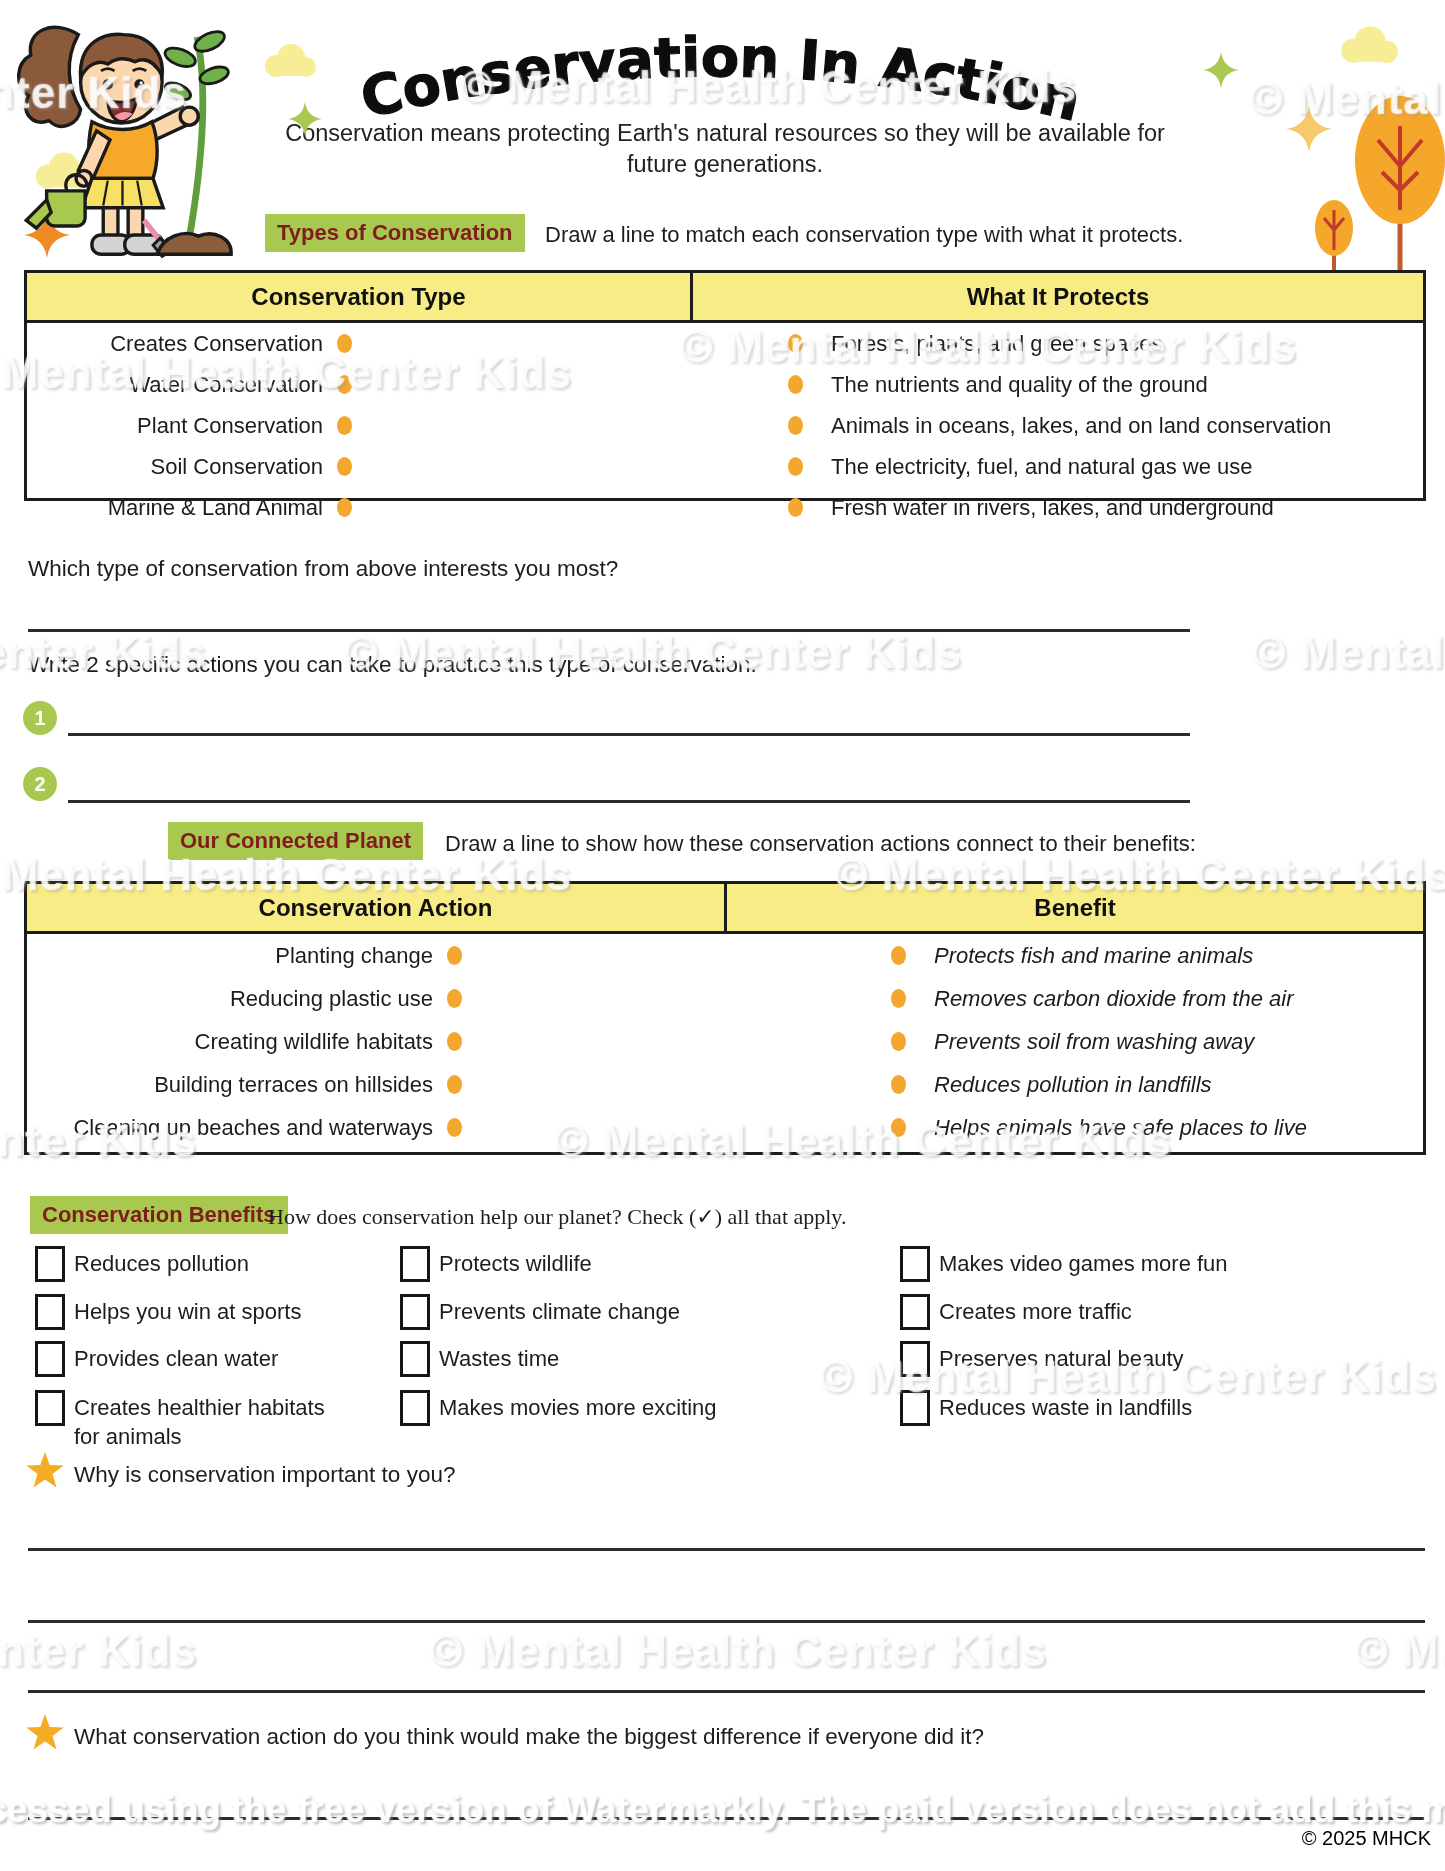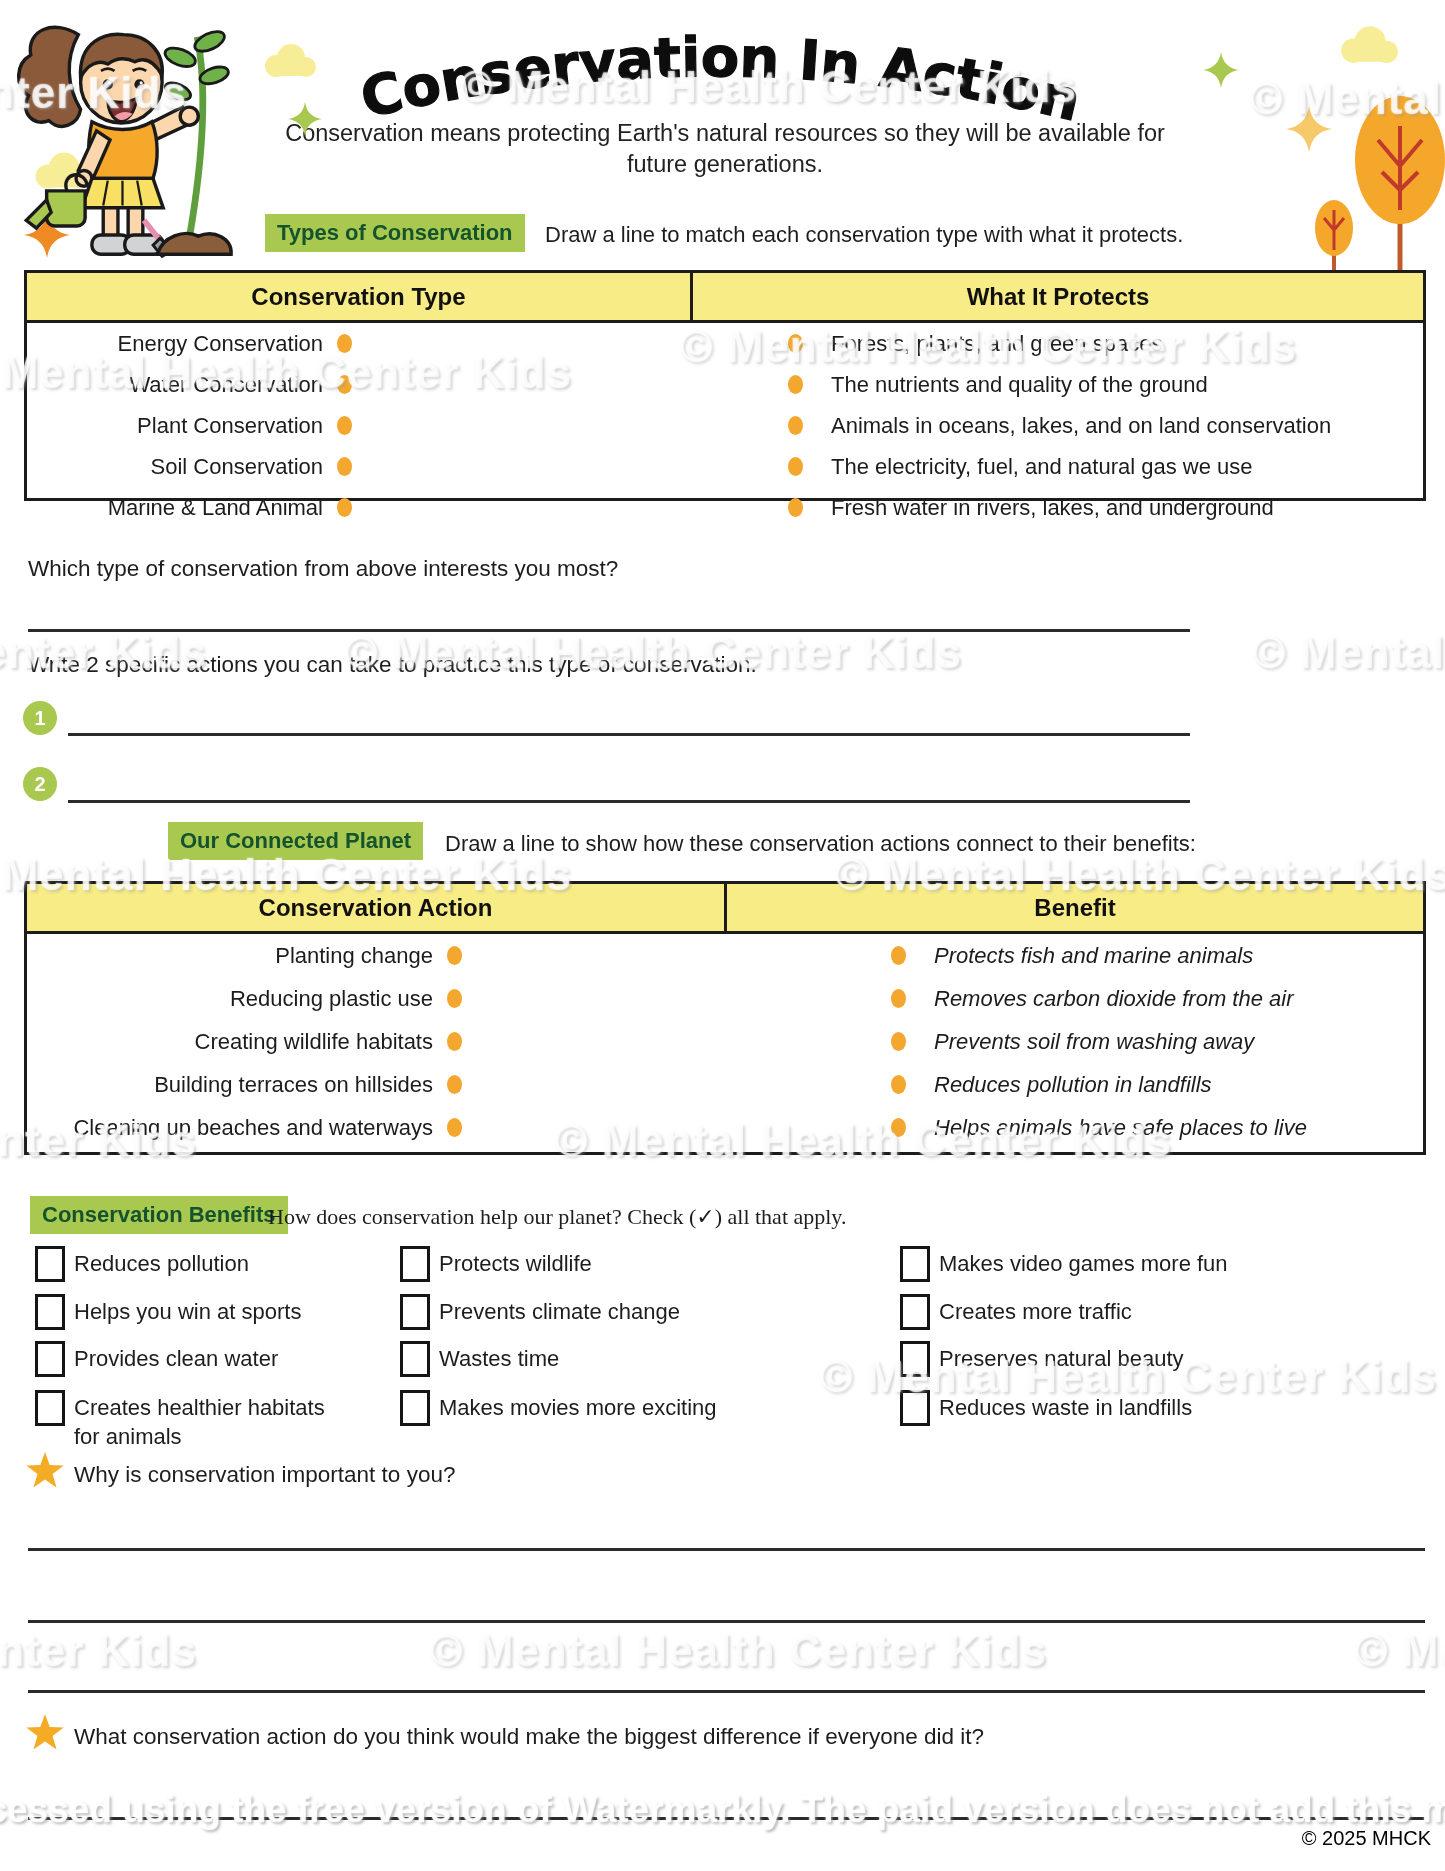--- a/index.html
+++ b/index.html
@@ -28,21 +28,21 @@
 
   
   .title-svg{position:absolute;left:352px;top:18px;width:748px;height:120px;z-index:2;}
   .subtitle{
     position:absolute;left:283px;top:118px;width:884px;
     font-size:23.5px;line-height:31px;text-align:center;color:#222;
   }
 
   
   .glabel{
-    position:absolute;background:#A9C84F;color:#14532d;
+    position:absolute;background:#A9C84F;color:#7f1d1d;
     font-weight:700;font-size:22px;line-height:24px;
     padding:7px 12px;white-space:nowrap;
   }
   .instr{position:absolute;font-size:22px;color:#1d1d1d;white-space:nowrap;}
 
   
   .mtable{position:absolute;left:24px;width:1402px;border:3px solid #1c1c1c;background:#fff;box-sizing:border-box;z-index:1;}
   .mtable .hdr{display:flex;height:47px;background:#F7EC86;border-bottom:3px solid #1c1c1c;}
   .mtable .hcell{display:flex;align-items:center;justify-content:center;font-weight:700;font-size:24px;color:#111;box-sizing:border-box;}
   .mtable .h1{border-right:3px solid #1c1c1c;}
@@ -186,21 +186,21 @@
   <div class="glabel" style="left:265px;top:214px;">Types of Conservation</div>
   <div class="instr" style="left:545px;top:222px;">Draw a line to match each conservation type with what it protects.</div>
 
   <div class="mtable" style="top:270px;height:231px;">
     <div class="hdr">
       <div class="hcell h1" style="width:666px;">Conservation Type</div>
       <div class="hcell" style="flex:1;">What It Protects</div>
     </div>
     <div class="mcol" style="left:0;top:50px;width:335px;height:206px;">
       <div class="mrow rowL" style="height:41px;">
-          <span class="txt">Energy Conservation</span>
+          <span class="txt">Creates Conservation</span>
           <span class="dot"></span>
         </div>
       <div class="mrow rowL" style="height:41px;">
           <span class="txt">Water Conservation</span>
           <span class="dot"></span>
         </div>
       <div class="mrow rowL" style="height:41px;">
           <span class="txt">Plant Conservation</span>
           <span class="dot"></span>
         </div>

